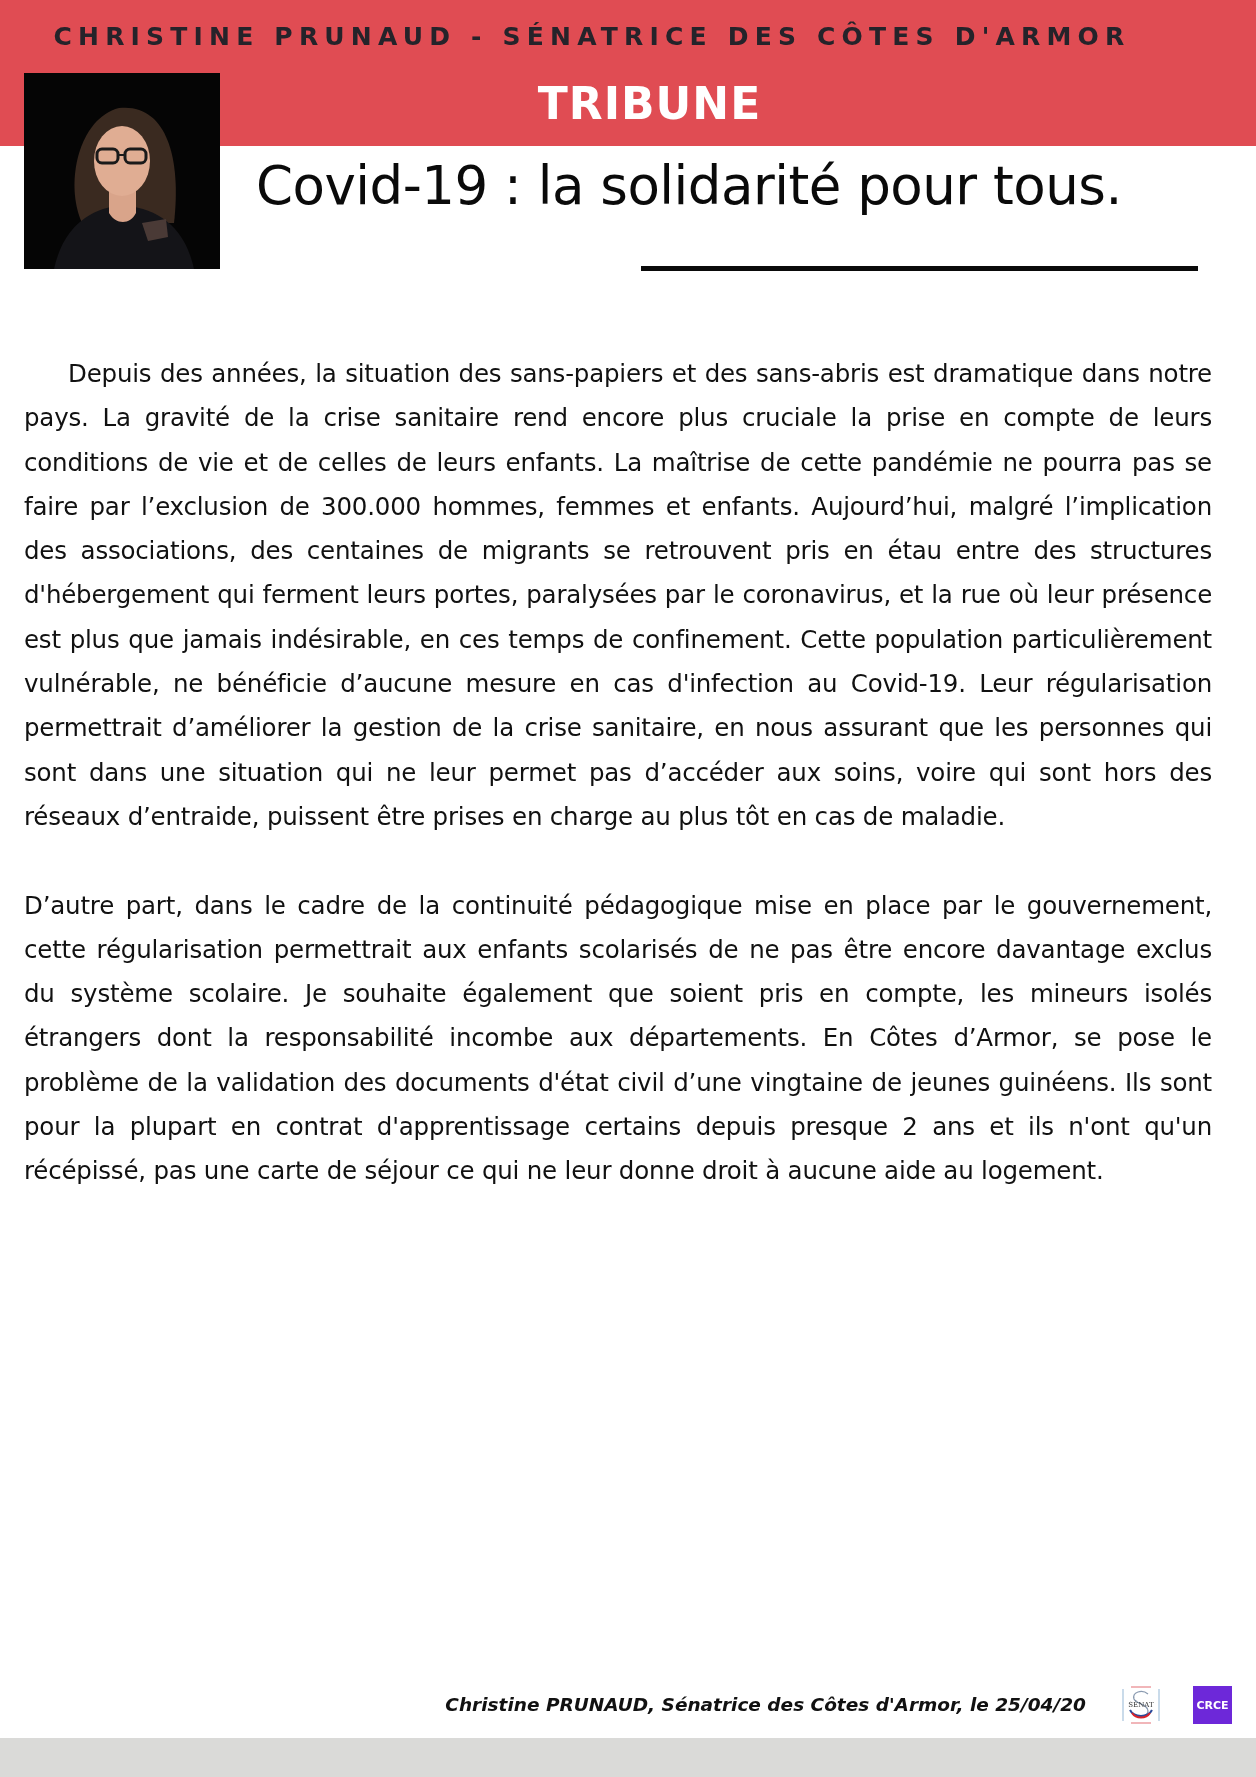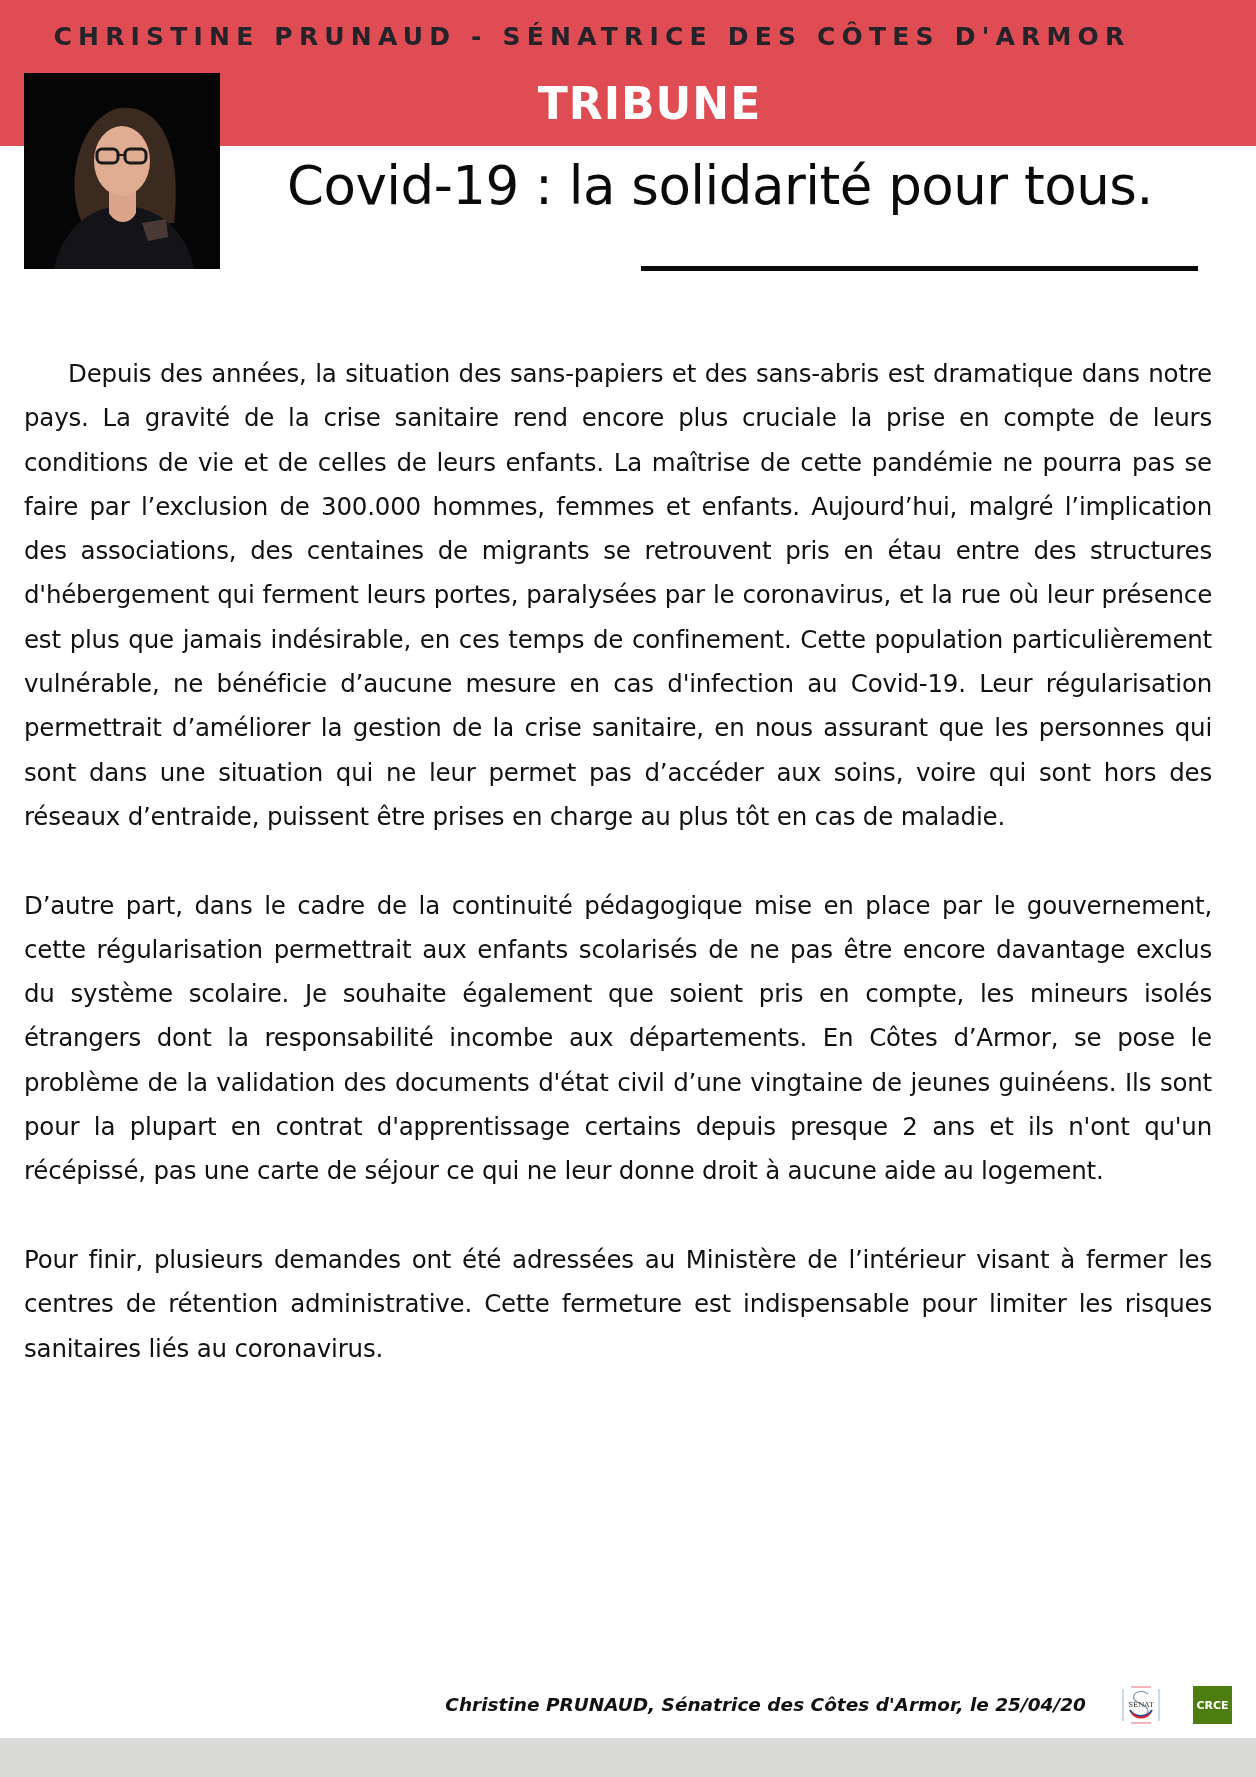--- a/index.html
+++ b/index.html
@@ -26,21 +26,20 @@
   .photo {
     position: absolute; left: 24px; top: 73px; width: 196px; height: 196px;
     background: #050505; overflow: hidden;
   }
   .photo svg { display: block; }
   .title {
     position: absolute; left: 256px; top: 150px; width: 960px;
     font-family: "DejaVu Sans", sans-serif; font-weight: normal;
     font-size: 53px; line-height: 72px; color: #0a0a0a; white-space: nowrap;
     letter-spacing: -0.5px;
-    margin-left: 31px;
   }
   .title-rule {
     position: absolute; left: 641px; top: 266px; width: 557px; height: 5px;
     background: #0a0a0a;
   }
   .article {
     position: absolute; left: 24px; top: 324px; width: 1188px;
     font-family: "DejaVu Sans", sans-serif;
     font-size: 24.5px; line-height: 44.3px; color: #111111;
     text-align: justify; letter-spacing: -0.2px;
@@ -51,21 +50,21 @@
   .signature {
     position: absolute; right: 170px; top: 1690px;
     font-family: "DejaVu Sans", sans-serif; font-weight: bold; font-style: italic;
     font-size: 18.5px; line-height: 30px; color: #111111; white-space: nowrap;
   }
   .senat-logo {
     position: absolute; left: 1122px; top: 1686px; width: 38px; height: 44px;
   }
   .crce-logo {
     position: absolute; left: 1193px; top: 1686px; width: 39px; height: 38px;
-    background: #4d7c0f; color: #ffffff; display: flex; align-items: center; justify-content: center;
+    background: #6d28d9; color: #ffffff; display: flex; align-items: center; justify-content: center;
     font-family: "DejaVu Sans", sans-serif; font-weight: bold; font-size: 11px; letter-spacing: 0;
   }
   .footer-band {
     position: absolute; left: 0; top: 1738px; width: 1256px; height: 39px;
     background: #DADAD8;
   }
 </style>
 </head>
 <body>
 
@@ -94,21 +93,20 @@
     <path d="M118 150 L142 146 L144 164 L124 168 Z" fill="#4a3a36"></path>
   </svg>
 </div>
 
 <div class="title">Covid-19 : la solidarité pour tous.</div>
 <div class="title-rule"></div>
 
 <div class="article">
   <p class="indent">Depuis des années, la situation des sans-papiers et des sans-abris est dramatique dans notre pays. La gravité de la crise sanitaire rend encore plus cruciale la prise en compte de leurs conditions de vie et de celles de leurs enfants. La maîtrise de cette pandémie ne pourra pas se faire par l’exclusion de 300.000 hommes, femmes et enfants. Aujourd’hui, malgré l’implication des associations, des centaines de migrants se retrouvent pris en étau entre des structures d'hébergement qui ferment leurs portes, paralysées par le coronavirus, et la rue où leur présence est plus que jamais indésirable, en ces temps de confinement. Cette population particulièrement vulnérable, ne bénéficie d’aucune mesure en cas d'infection au Covid-19. Leur régularisation permettrait d’améliorer la gestion de la crise sanitaire, en nous assurant que les personnes qui sont dans une situation qui ne leur permet pas d’accéder aux soins, voire qui sont hors des réseaux d’entraide, puissent être prises en charge au plus tôt en cas de maladie.</p>
   <p>D’autre part, dans le cadre de la continuité pédagogique mise en place par le gouvernement, cette régularisation permettrait aux enfants scolarisés de ne pas être encore davantage exclus du système scolaire. Je souhaite également que soient pris en compte, les mineurs isolés étrangers dont la responsabilité incombe aux départements. En Côtes d’Armor, se pose le problème de la validation des documents d'état civil d’une vingtaine de jeunes guinéens. Ils sont pour la plupart en contrat d'apprentissage certains depuis presque 2 ans et ils n'ont qu'un récépissé, pas une carte de séjour ce qui ne leur donne droit à aucune aide au logement.</p>
-  <p>Pour finir, plusieurs demandes ont été adressées au Ministère de l’intérieur visant à fermer les centres de rétention administrative. Cette fermeture est indispensable pour limiter les risques sanitaires liés au coronavirus.</p>
 </div>
 
 <div class="signature">Christine PRUNAUD, Sénatrice des Côtes d'Armor, le 25/04/20</div>
 
 <div class="senat-logo">
   <svg width="38" height="38" viewBox="0 0 38 38">
     <rect x="0" y="0" width="38" height="38" fill="#ffffff"></rect>
     <line x1="1" y1="3" x2="1" y2="35" stroke="#b9cfe3" stroke-width="1.5"></line>
     <line x1="37" y1="3" x2="37" y2="35" stroke="#b9cfe3" stroke-width="1.5"></line>
     <line x1="9" y1="1" x2="29" y2="1" stroke="#e8868a" stroke-width="1.2"></line>

